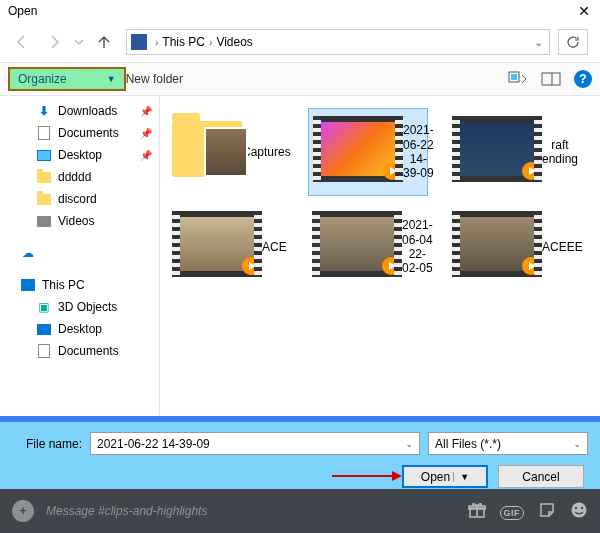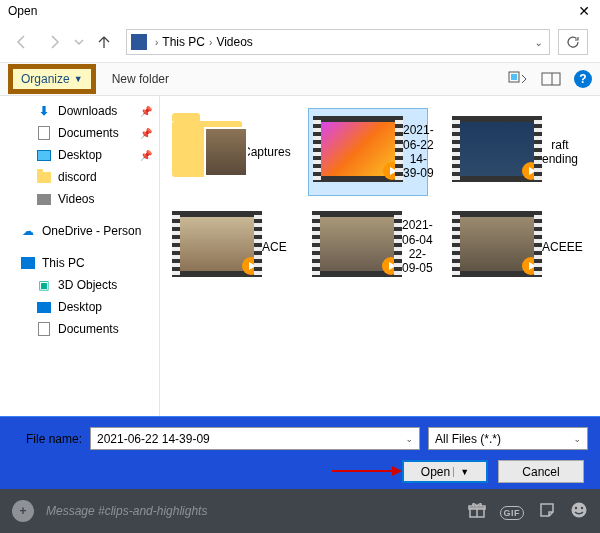--- a/index.html
+++ b/index.html
@@ -18,23 +18,23 @@
   .breadcrumb .pcicon { width: 16px; height: 16px; background: #2b579a; margin-right: 4px; display: inline-block; }
   .breadcrumb .sep { margin: 0 4px; color: #555; font-size: 10px; }
   .breadcrumb .crumb { font-size: 12px; }
   .breadcrumb .spacer { flex: 1; }
   .refresh { width: 30px; height: 26px; border: 1px solid #ccc; display: flex; align-items: center; justify-content: center; margin-right: 4px; }
   .searchbox { width: 190px; height: 26px; border: 1px solid #ccc; display: flex; align-items: center; padding: 0 6px; color: #888; }
   .searchbox .sicon { margin-right: 6px; }
 
   
   .toolbar { display: flex; align-items: center; height: 34px; padding: 0 8px; border-top: 1px solid #e5e5e5; border-bottom: 1px solid #e5e5e5; background: #fafafa; }
-  .organize { background: #fef9c3; border: 5px solid #a16207; padding: 3px 8px; display: flex; align-items: center; color: #1a4d80; cursor: pointer; }
+  .organize { background: #86efac; border: 2px solid #a16207; padding: 3px 8px; display: flex; align-items: center; color: #1a4d80; cursor: pointer; gap: 36px; }
   .organize .drop { margin-left: 4px; font-size: 9px; }
-  .newfolder { margin-left: 16px; color: #333; cursor: pointer; }
+  .newfolder { margin-left: 0; color: #333; cursor: pointer; }
   .toolbar .spacer { flex: 1; }
   .viewbtn { width: 26px; height: 22px; display: flex; align-items: center; justify-content: center; margin-left: 6px; cursor: pointer; }
   .viewbtn svg { display: block; }
   .help { width: 18px; height: 18px; border-radius: 50%; background: #0078d7; color: #fff; display: flex; align-items: center; justify-content: center; font-weight: bold; margin-left: 10px; cursor: pointer; }
 
   
   .body { display: flex; height: 320px; }
   .sidebar { width: 160px; border-right: 1px solid #e5e5e5; overflow-y: auto; padding-top: 4px; position: relative; }
   .sidebar::-webkit-scrollbar { width: 16px; }
   .sidebar::-webkit-scrollbar-thumb { background: #ccc; }
@@ -69,21 +69,21 @@
   .film .inner { width:100%; height:100%; }
   .play { position:absolute; right:2px; bottom:2px; width:18px; height:18px; background:#ff9800; border-radius:50%; display:flex; align-items:center; justify-content:center; }
   .play::after { content:""; border-left:7px solid #fff; border-top:4px solid transparent; border-bottom:4px solid transparent; margin-left:2px;}
   .inner.c1 { background: linear-gradient(135deg,#d946ef,#f97316,#fbbf24); }
   .inner.c2 { background: linear-gradient(#1e3a5f,#2d4a6b); }
   .inner.c3 { background: linear-gradient(#c9b896,#8b7355); }
   .inner.c4 { background: linear-gradient(#a89878,#6b5d4f); }
   .inner.c5 { background: linear-gradient(#9b8a6f,#5f5444); }
 
   
-  .bottom { border-top: 1px solid #3b82f6; padding: 10px 12px 8px; background:#1d4ed8; }
+  .bottom { border-top: 6px solid #3b82f6; padding: 10px 12px 8px; background:#7dd3fc; }
   .filerow { display: flex; align-items: center; margin-bottom: 10px; }
   .filerow .lbl { width: 70px; text-align: right; margin-right: 8px; }
   .filerow .combo { border: 1px solid #999; height: 23px; display: flex; align-items: center; padding: 0 6px; background:#fff; }
   .filerow .fname { flex: 1; margin-right: 8px; justify-content: space-between; }
   .filerow .filter { width: 160px; justify-content: space-between; }
   .drop-caret { font-size: 9px; color:#555; }
   .btnrow { display: flex; justify-content: flex-end; gap: 10px; align-items: center; padding-right: 4px; position: relative; }
   .winbtn { width: 86px; height: 23px; border: 1px solid #aaa; background: #e9e9e9; display: flex; align-items: center; justify-content: center; cursor: pointer; }
   .winbtn.primary { border: 2px solid #0078d7; }
   .winbtn .caret { font-size: 9px; margin-left: 3px; border-left:1px solid #999; padding-left:6px; }
@@ -192,33 +192,38 @@
           <span class="icon">
             <span class="pic-ico"></span>
           </span>
           <span>Desktop</span>
           <span class="pin">📌</span>
         </div>
         <div class="tree-item indent">
           <span class="icon">
             <span class="folder-ico"></span>
           </span>
+          <span>ddddd</span>
+        </div>
+        <div class="tree-item indent">
+          <span class="icon">
+            <span class="folder-ico"></span>
+          </span>
           <span>discord</span>
         </div>
         <div class="tree-item indent">
           <span class="icon">
             <span class="vid-ico"></span>
           </span>
           <span>Videos</span>
         </div>
       </div>
     <div class="tree-group">
       <div class="tree-item">
         <span class="icon onedrive-ico">☁</span>
-        <span>OneDrive - Person</span>
       </div>
     </div>
     <div class="tree-group">
       <div class="tree-item">
         <span class="icon">
             <span class="thispc-ico"></span>
           </span>
         <span>This PC</span>
       </div>
       <div id="thispc-children">
@@ -278,21 +283,21 @@
         </div>
         <div class="label">ACE</div>
       </div>
       <div class="item">
         <div class="thumb">
           <div class="film">
             <div class="inner c4"></div>
             <div class="play"></div>
           </div>
         </div>
-        <div class="label">2021-06-04 22-09-05</div>
+        <div class="label">2021-06-04 22-02-05</div>
       </div>
       <div class="item">
         <div class="thumb">
           <div class="film">
             <div class="inner c5"></div>
             <div class="play"></div>
           </div>
         </div>
         <div class="label">ACEEE</div>
       </div>

